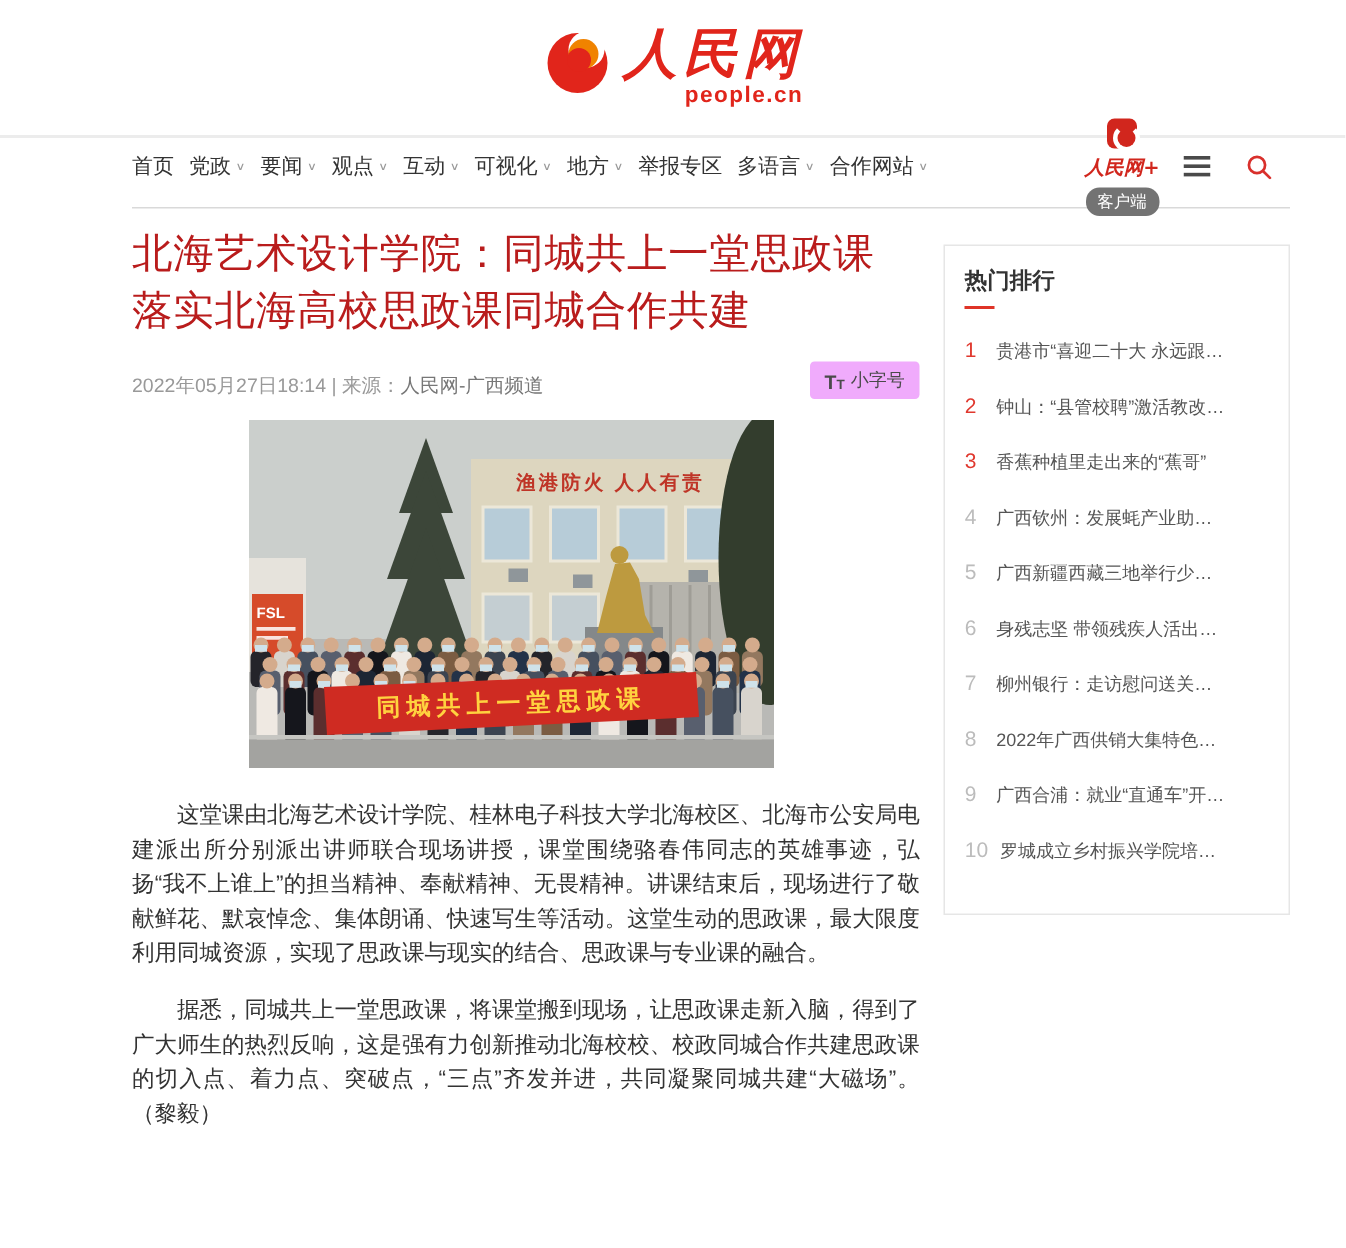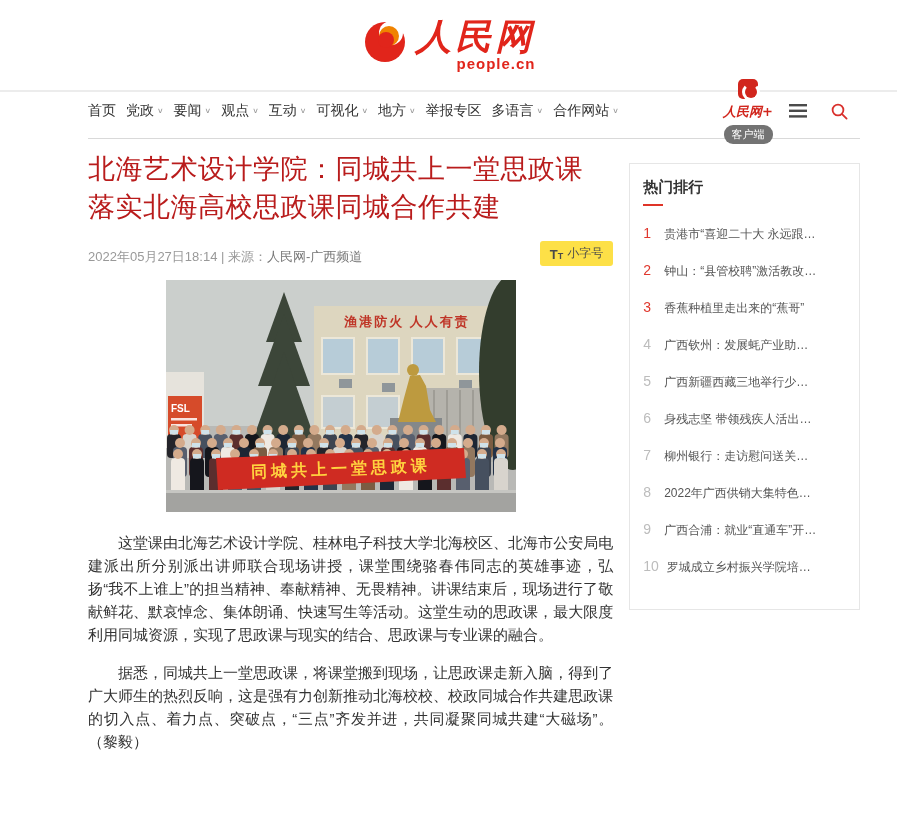--- a/index.html
+++ b/index.html
@@ -45,21 +45,21 @@
   .article-col { width:554px; }
   .sidebar { width:242px; border:1px solid #e6e6e6; margin-top:12px; padding:14px 13px;
     align-self:flex-start; }
 
   
   .article-title { font-size:27px; font-weight:500; color:#b91c1c; line-height:1.4;
     letter-spacing:.5px; }
   .meta-row { display:flex; align-items:flex-end; margin-top:14px; }
   .meta-left { font-size:13px; color:#999; }
   .meta-left .src { color:#777; }
-  .font-size-btn { margin-left:auto; background:#fde047; border:none; border-radius:3px;
+  .font-size-btn { margin-left:auto; background:#f0abfc; border:none; border-radius:3px;
     padding:4px 10px; font-size:12px; color:#4a4a4a; display:flex; align-items:flex-end; gap:4px;
     cursor:pointer; font-family:inherit; }
   .tt-icon b { font-size:13px; font-weight:700; } .tt-icon i { font-size:9px; font-style:normal; font-weight:700; }
 
   .photo-wrap { width:370px; margin:14px auto 0; }
   .photo-caption { text-align:center; font-size:13px; color:#4c6b9a; margin-top:9px;
     font-family:"DejaVu Serif",serif; }
 
   .article-body { margin-top:4px; }
   .article-body p { font-size:15px; color:#333; line-height:23px; text-indent:2em;

